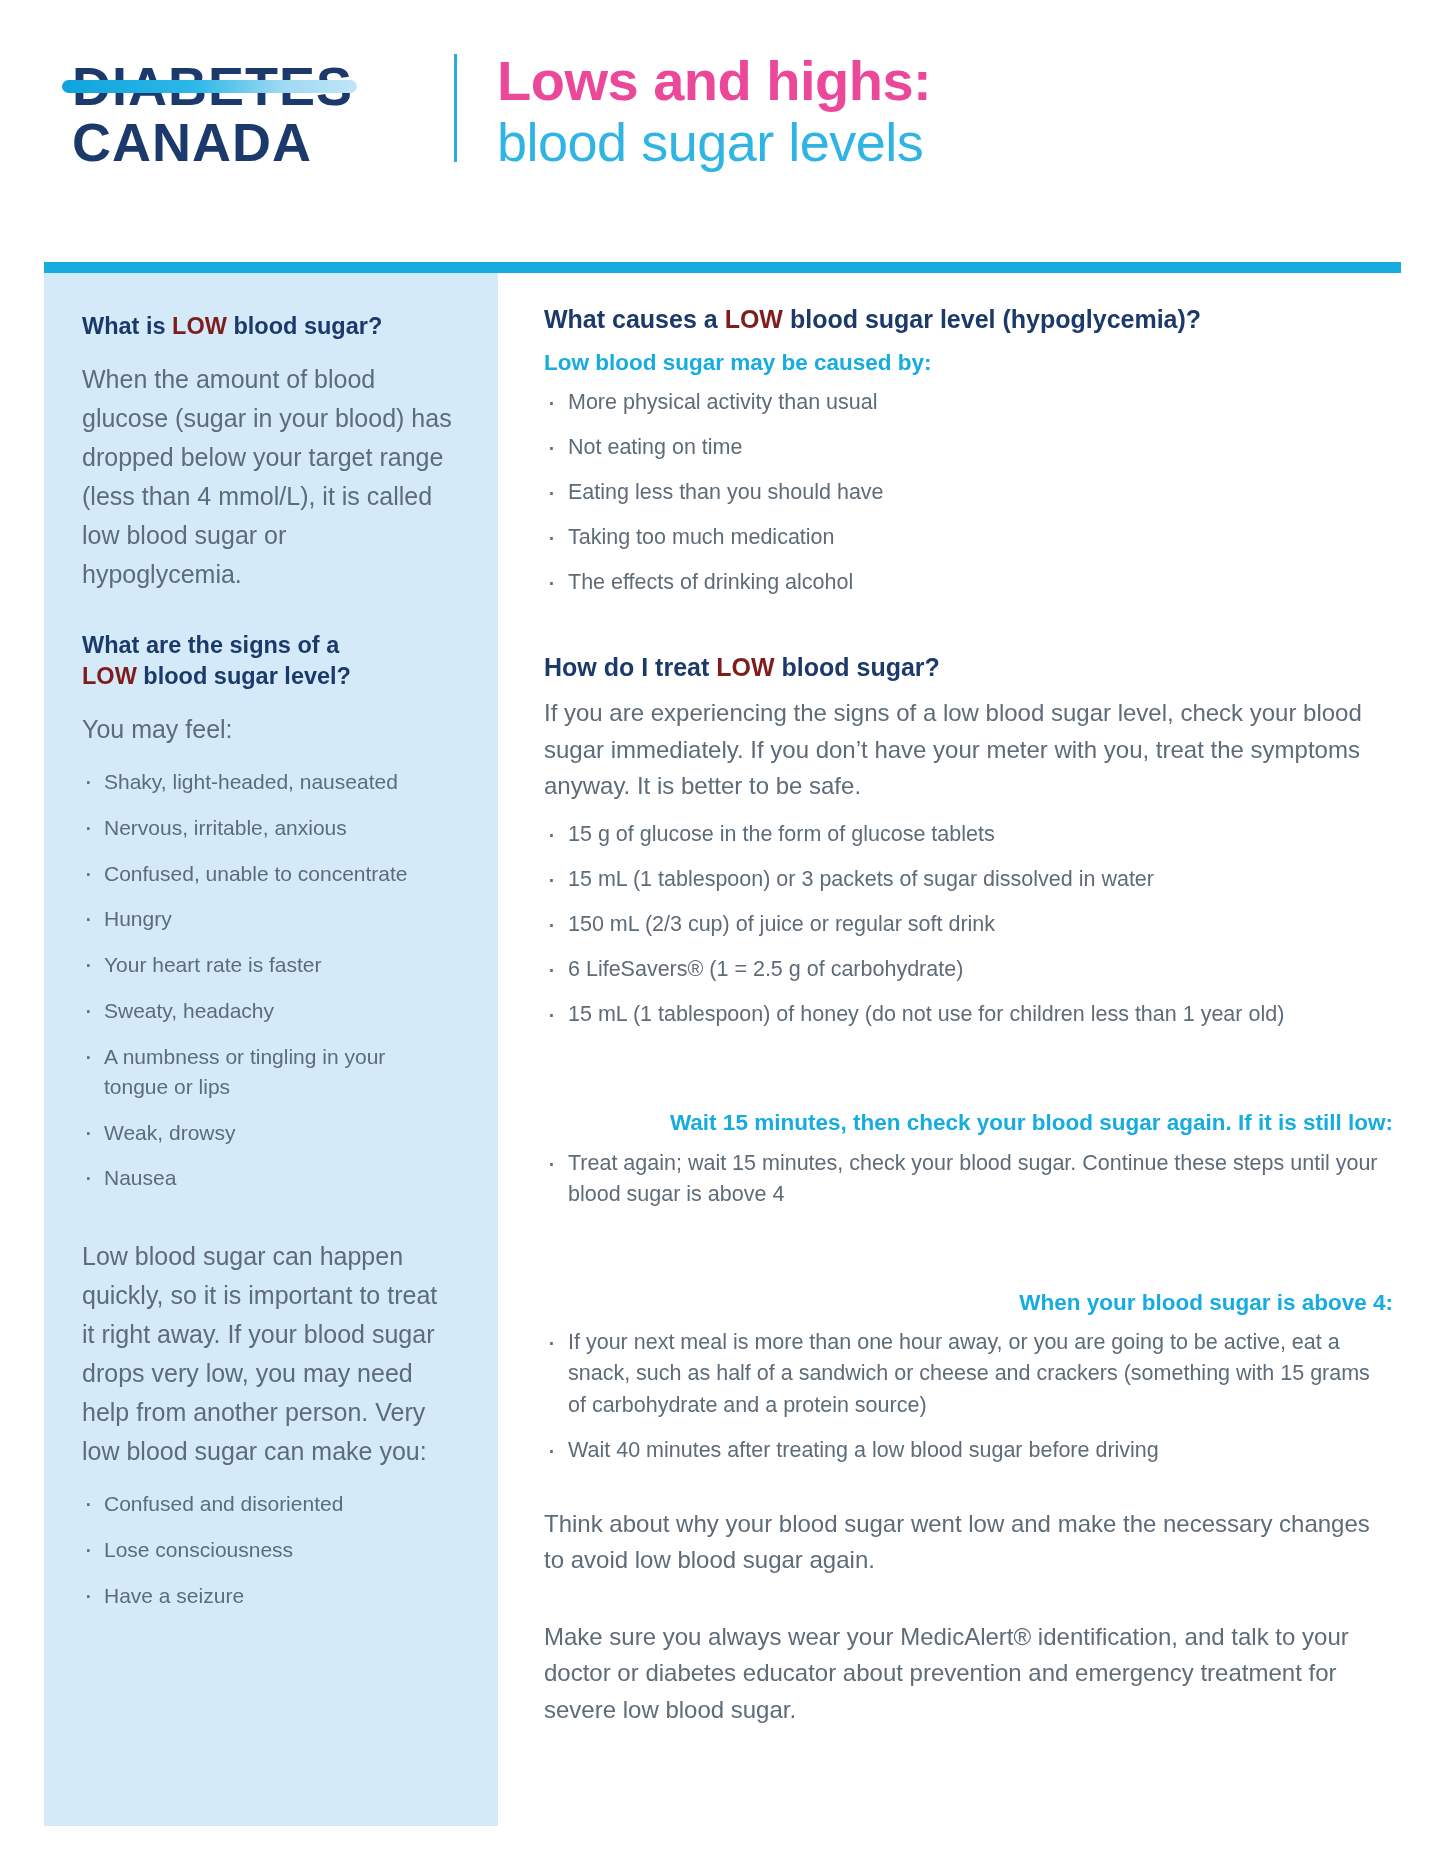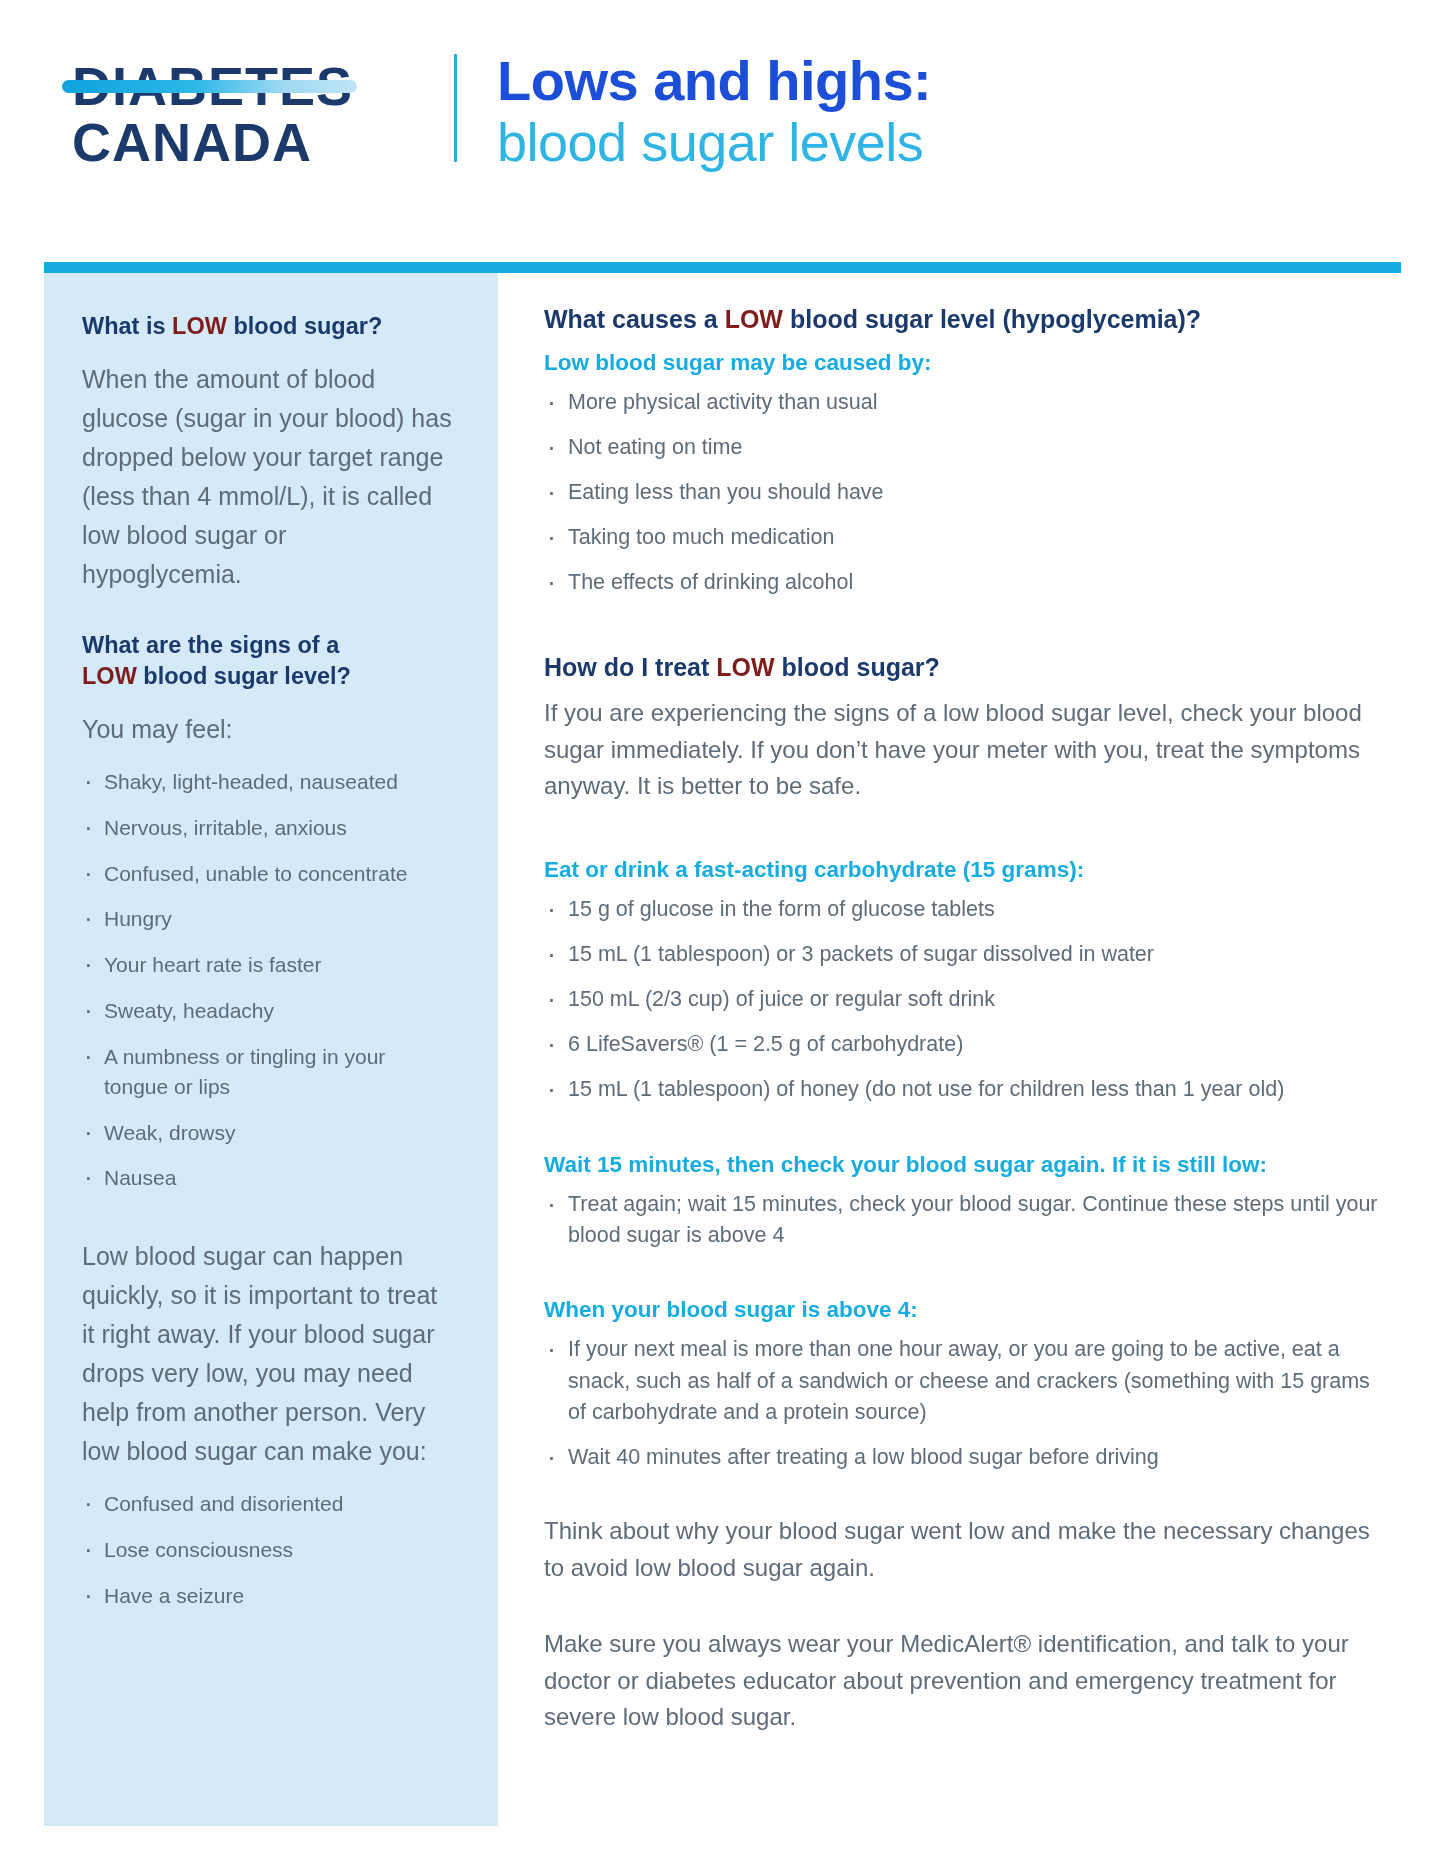--- a/index.html
+++ b/index.html
@@ -72,21 +72,21 @@
     flex: 0 0 3px;
   }
   .title-block {
     padding-left: 40px;
     padding-top: 4px;
   }
   .title-main {
     font-family: "Liberation Sans", sans-serif;
     font-weight: bold;
     font-size: 56px;
-    color: #1d4ed8;
+    color: #ec4899;
     line-height: 1.05;
     letter-spacing: -0.5px;
     text-align: center;
   }
   .title-sub {
     font-family: "Liberation Sans", sans-serif;
     font-weight: normal;
     font-size: 54px;
     color: #2fb4e4;
     line-height: 1.1;
@@ -189,21 +189,21 @@
 
   h3.main-sub {
     font-family: "Liberation Sans", sans-serif;
     font-size: 22.5px;
     font-weight: bold;
     color: #16ace0;
     margin: 0 0 10px 0;
     line-height: 1.3;
   }
   h3.main-sub.gap { margin-top: 50px; }
-  h3.main-sub.gap-lg { margin-top: 44px; }
+  h3.main-sub.gap-lg { margin-top: 78px; text-align: right; }
 
   p.main-body {
     font-family: "Liberation Sans", sans-serif;
     font-size: 24px;
     color: #5e6b78;
     line-height: 1.52;
     margin: 0 0 14px 0;
   }
   p.main-body.gap { margin-top: 40px; }
 
@@ -300,21 +300,20 @@
       <li>Not eating on time</li>
       <li>Eating less than you should have</li>
       <li>Taking too much medication</li>
       <li>The effects of drinking alcohol</li>
     </ul>
 
     <h2 class="main-head gap"><span>How do I treat </span><span class="low">LOW</span><span> blood sugar?</span></h2>
 
     <p class="main-body">If you are experiencing the signs of a low blood sugar level, check your blood sugar immediately. If you don’t have your meter with you, treat the symptoms anyway. It is better to be safe.</p>
 
-    <h3 class="main-sub gap">Eat or drink a fast-acting carbohydrate (15 grams):</h3>
 
     <ul class="main-list">
       <li>15 g of glucose in the form of glucose tablets</li>
       <li>15 mL (1 tablespoon) or 3 packets of sugar dissolved in water</li>
       <li>150 mL (2/3 cup) of juice or regular soft drink</li>
       <li>6 LifeSavers® (1 = 2.5 g of carbohydrate)</li>
       <li>15 mL (1 tablespoon) of honey (do not use for children less than 1 year old)</li>
     </ul>
 
     <h3 class="main-sub gap-lg">Wait 15 minutes, then check your blood sugar again. If it is still low:</h3>

